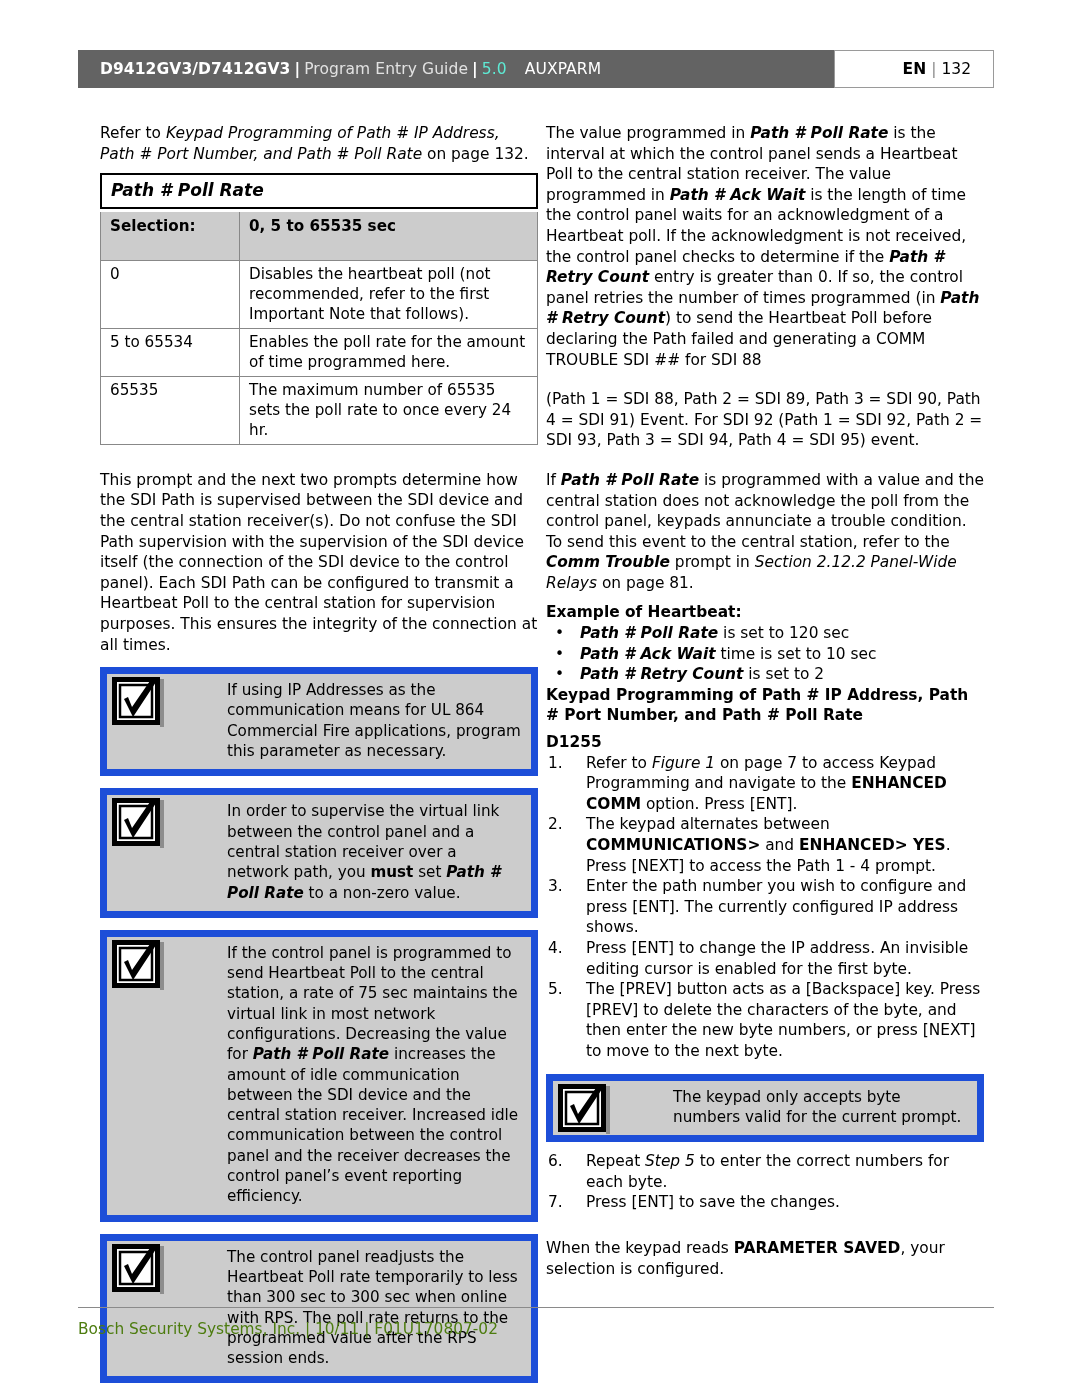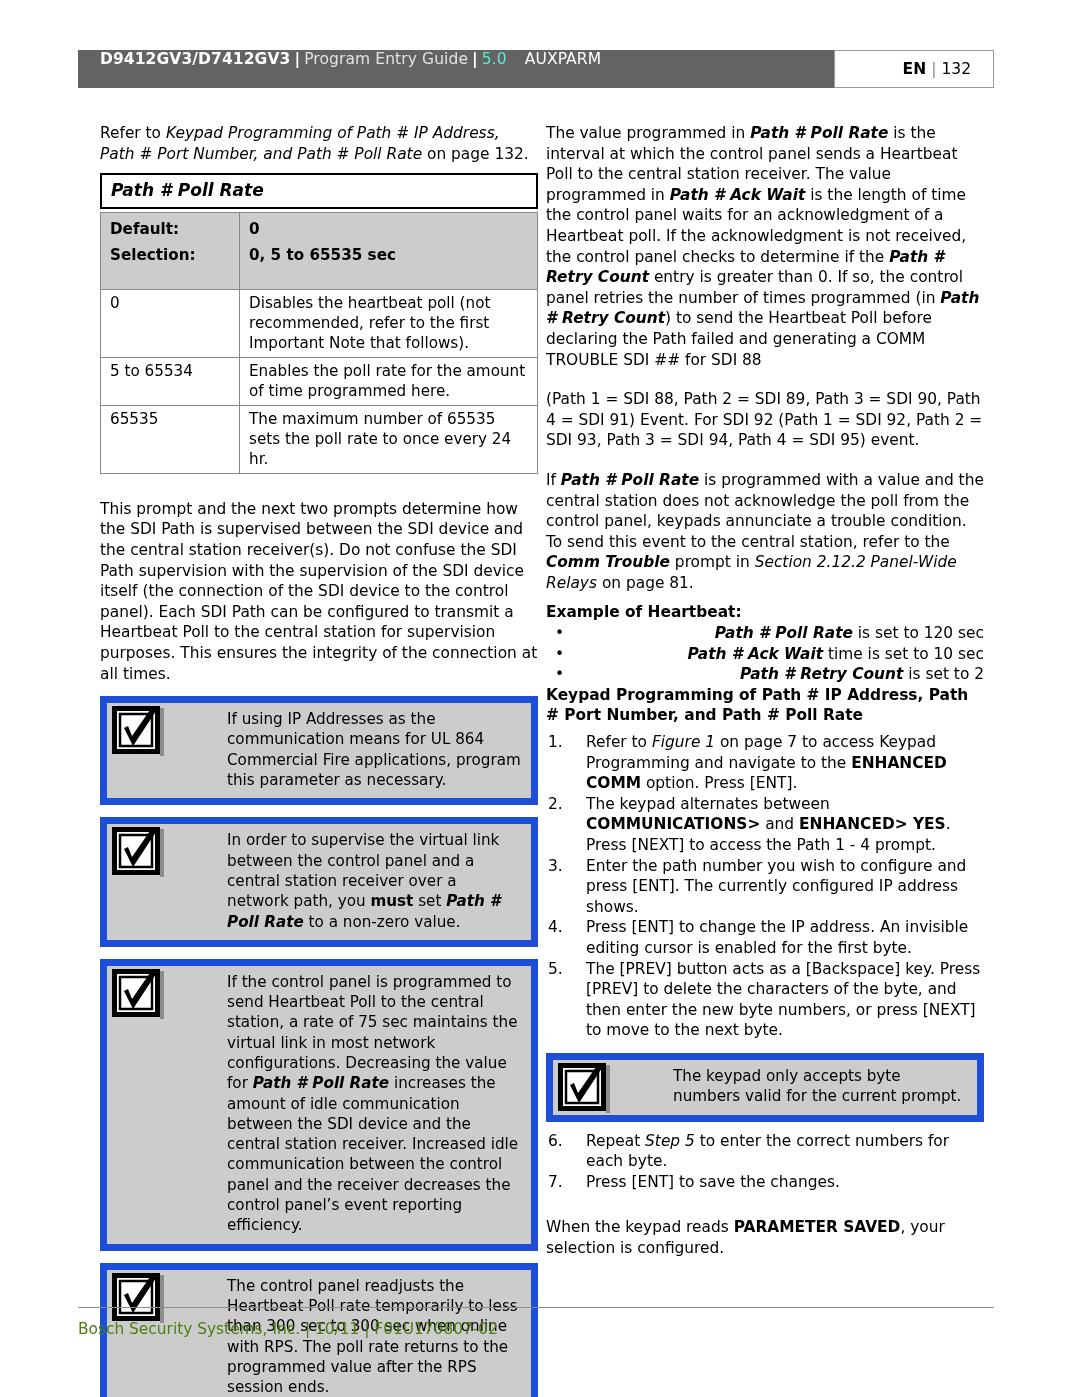--- a/index.html
+++ b/index.html
@@ -29,21 +29,21 @@
     top: 50px;
     width: 916px;
     height: 38px;
     display: flex;
     align-items: stretch;
   }
   .header-left {
     flex: 1 1 auto;
     background: #636363;
     display: flex;
-    align-items: flex-start;
+    align-items: center;
     padding-left: 22px;
     box-sizing: border-box;
     color: #ffffff;
     font-size: 15.5px;
     letter-spacing: 0.1px;
     white-space: nowrap;
   }
   .header-left .hdr-model {
     font-weight: bold;
     color: #ffffff;
@@ -160,21 +160,21 @@
     align-items: flex-start;
     line-height: 20.6px;
   }
   .bullet-mark {
     width: 34px;
     flex: 0 0 34px;
     text-align: left;
     padding-left: 9px;
     box-sizing: border-box;
   }
-  .bullet-body { flex: 1 1 auto; text-align: right; }
+  .bullet-body { flex: 1 1 auto; }
 
   .num-row {
     display: flex;
     align-items: flex-start;
     line-height: 20.6px;
     margin-bottom: 0px;
   }
   .num-mark {
     width: 40px;
     flex: 0 0 40px;
@@ -230,24 +230,20 @@
   </div>
 
   <div class="col col-left">
 
     <p class="para"><span>Refer to </span><i>Keypad Programming of Path # IP Address, Path # Port Number, and Path # Poll Rate</i><span> on page 132.</span></p>
 
     <div class="title-box">Path # Poll Rate</div>
 
     <table class="spec-table">
       <tbody>
-          <tr class="spec-head first">
-        <td class="col-key">Default:</td>
-        <td>0</td>
-      </tr>
       <tr class="spec-head second">
         <td class="col-key">Selection:</td>
         <td>0, 5 to 65535 sec</td>
       </tr>
       <tr>
         <td class="col-key">0</td>
         <td>Disables the heartbeat poll (not recommended, refer to the first Important Note that follows).</td>
       </tr>
       <tr>
         <td class="col-key">5 to 65534</td>
@@ -338,20 +334,21 @@
       </div>
       <div class="bullet-row">
         <span class="bullet-mark">•</span>
         <span class="bullet-body"><span class="bi">Path # Retry Count</span><span> is set to 2</span></span>
       </div>
     </div>
 
     <div class="head-bold">Keypad Programming of Path # IP Address, Path # Port Number, and Path # Poll Rate</div>
 
     <div class="sp6"></div>
+    <div class="head-bold">D1255</div>
 
     <div class="numbered-list">
       <div class="num-row">
         <span class="num-mark">1.</span>
         <span class="num-body"><span>Refer to </span><i>Figure 1</i><span> on page 7 to access Keypad Programming and navigate to the </span><b>ENHANCED COMM</b><span> option. Press [ENT].</span></span>
       </div>
       <div class="num-row">
         <span class="num-mark">2.</span>
         <span class="num-body"><span>The keypad alternates between </span><b>COMMUNICATIONS&gt;</b><span> and </span><b>ENHANCED&gt; YES</b><span>. Press [NEXT] to access the Path 1 - 4 prompt.</span></span>
       </div>

